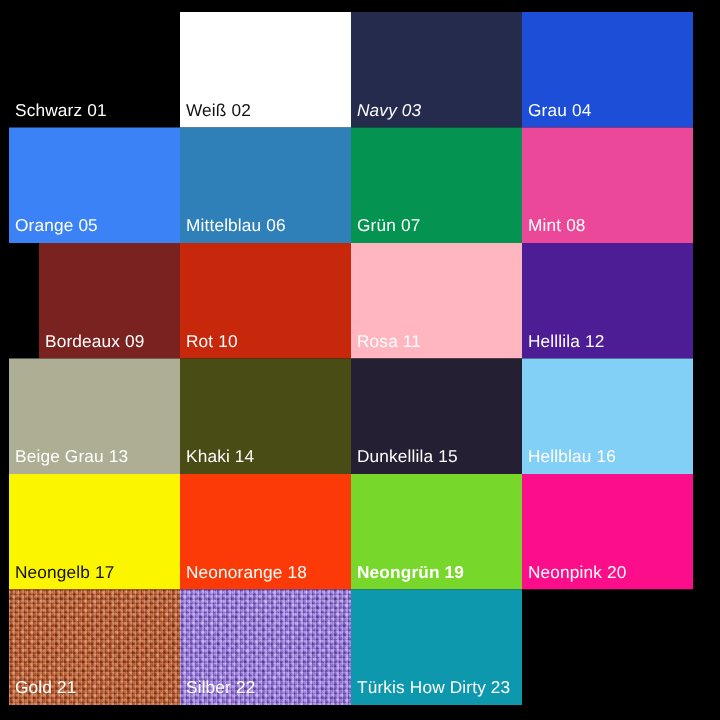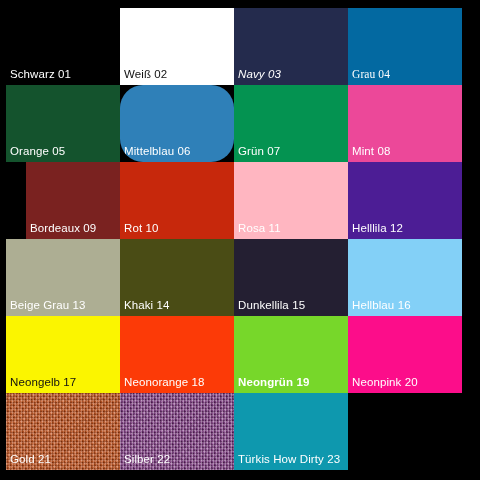--- a/index.html
+++ b/index.html
@@ -91,27 +91,27 @@
   <div class="swatch-grid">
       <div class="swatch" style="background: rgb(0, 0, 0);">
         <div class="swatch-label light">Schwarz 01</div>
       </div>
       <div class="swatch" style="background: rgb(255, 255, 255);">
         <div class="swatch-label dark">Weiß 02</div>
       </div>
       <div class="swatch" style="background: rgb(36, 43, 77); font-style: italic;">
         <div class="swatch-label light">Navy 03</div>
       </div>
-      <div class="swatch" style="background: #0369a1; font-family: Liberation Serif, serif;">
+      <div class="swatch" style="background: #1d4ed8;">
         <div class="swatch-label light">Grau 04</div>
       </div>
-      <div class="swatch" style="background: #14532d;">
+      <div class="swatch" style="background: #3b82f6;">
         <div class="swatch-label light">Orange 05</div>
       </div>
-      <div class="swatch" style="background: rgb(47, 128, 184); border-radius: 23px;">
+      <div class="swatch" style="background: rgb(47, 128, 184);">
         <div class="swatch-label light">Mittelblau 06</div>
       </div>
       <div class="swatch" style="background: rgb(4, 147, 81);">
         <div class="swatch-label light">Grün 07</div>
       </div>
       <div class="swatch" style="background: #ec4899;">
         <div class="swatch-label light">Mint 08</div>
       </div>
       <div class="swatch" style="background: rgb(122, 34, 32); margin-left: 20px;">
         <div class="swatch-label light">Bordeaux 09</div>
@@ -146,21 +146,21 @@
       <div class="swatch" style="background: rgb(119, 215, 42); font-weight: bold;">
         <div class="swatch-label light">Neongrün 19</div>
       </div>
       <div class="swatch" style="background: rgb(252, 13, 138);">
         <div class="swatch-label light">Neonpink 20</div>
       </div>
       <div class="swatch" style="background: #c2410c;">
         <div class="noise gold"></div>
         <div class="swatch-label light">Gold 21</div>
       </div>
-      <div class="swatch" style="background: #701a75;">
+      <div class="swatch" style="background: #8b5cf6;">
         <div class="noise silver"></div>
         <div class="swatch-label light">Silber 22</div>
       </div>
       <div class="swatch" style="background: rgb(14, 152, 174);">
         <div class="swatch-label light">Türkis How Dirty 23</div>
       </div>
       <div class="swatch empty"></div>
     </div>
 </div>
 

